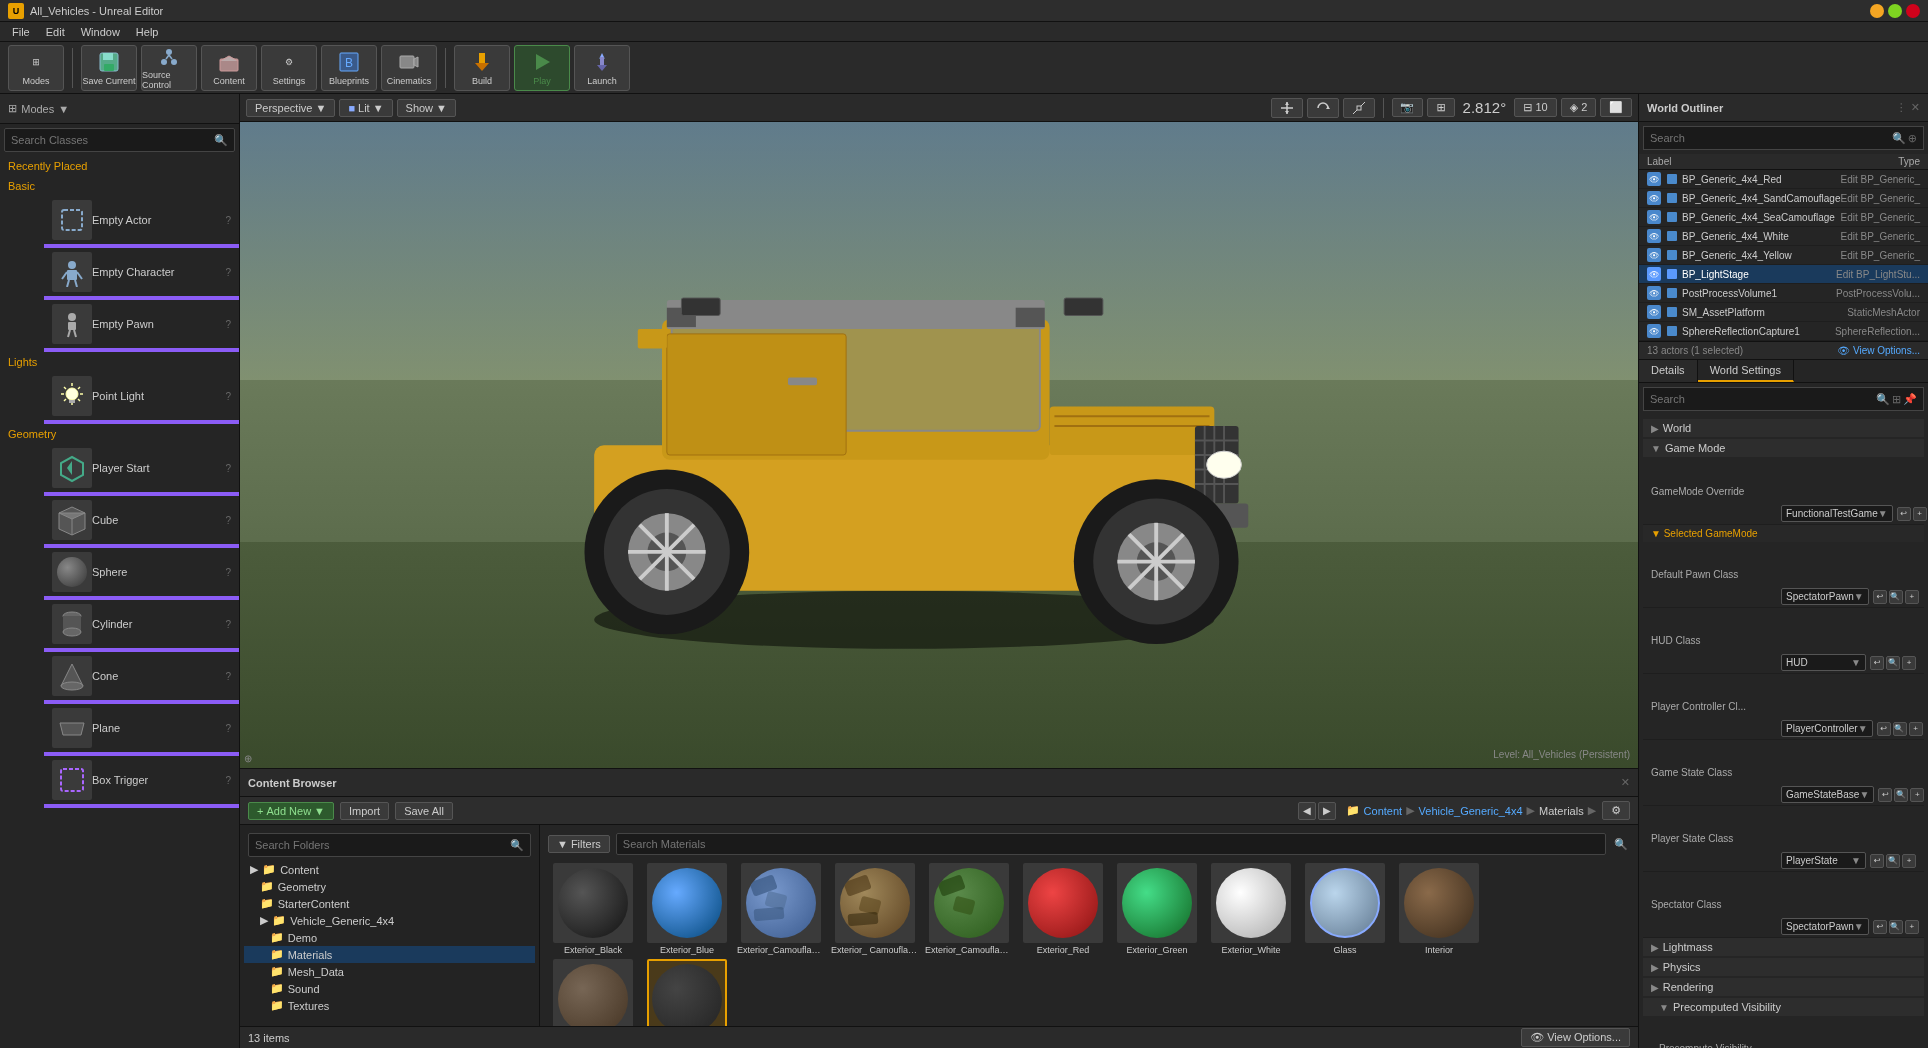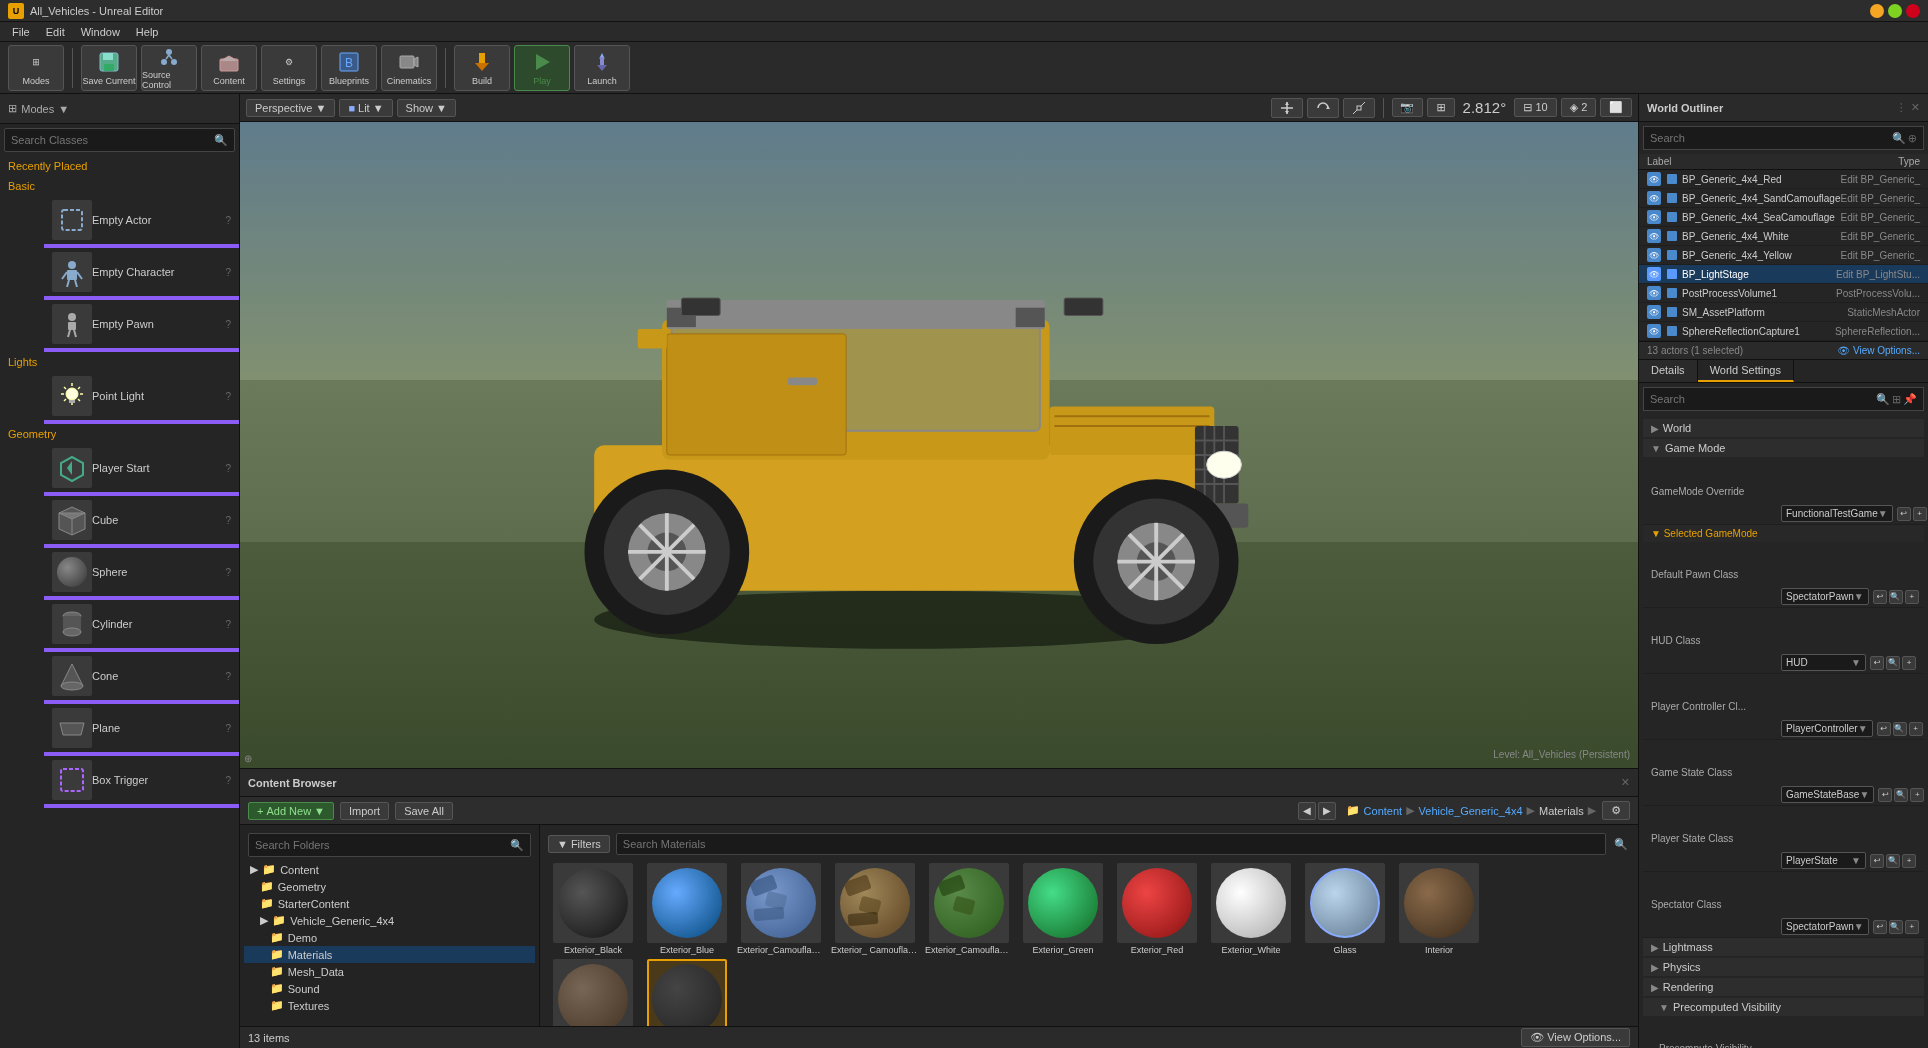--- a/index.html
+++ b/index.html
@@ -652,30 +652,30 @@
                 <div style="width:70px; height:70px; border-radius:50%; background: radial-gradient(circle at 35% 35%, #5a8a4a, #2a5a1a); position:relative; overflow:hidden;">
                   <div style="position:absolute; top:10px; left:5px; width:25px; height:15px; background:rgba(30,60,10,0.6); border-radius:3px; transform:rotate(-20deg);"></div>
                   <div style="position:absolute; top:30px; left:20px; width:20px; height:15px; background:rgba(50,80,20,0.6); border-radius:3px; transform:rotate(15deg);"></div>
                 </div>
               </div>
               <span class="asset-name">Exterior_CamouflageGreen</span>
             </div>
 
             <div class="asset-item">
               <div class="asset-thumb">
+                <div style="width:70px; height:70px; border-radius:50%;" class="sphere-red"></div>
+              </div>
+              <span class="asset-name">Exterior_Red</span>
+            </div>
+
+            <div class="asset-item">
+              <div class="asset-thumb">
                 <div style="width:70px; height:70px; border-radius:50%;" class="sphere-green"></div>
               </div>
               <span class="asset-name">Exterior_Green</span>
-            </div>
-
-            <div class="asset-item">
-              <div class="asset-thumb">
-                <div style="width:70px; height:70px; border-radius:50%;" class="sphere-red"></div>
-              </div>
-              <span class="asset-name">Exterior_Red</span>
             </div>
 
             <div class="asset-item">
               <div class="asset-thumb">
                 <div style="width:70px; height:70px; border-radius:50%;" class="sphere-white"></div>
               </div>
               <span class="asset-name">Exterior_White</span>
             </div>
 
 

